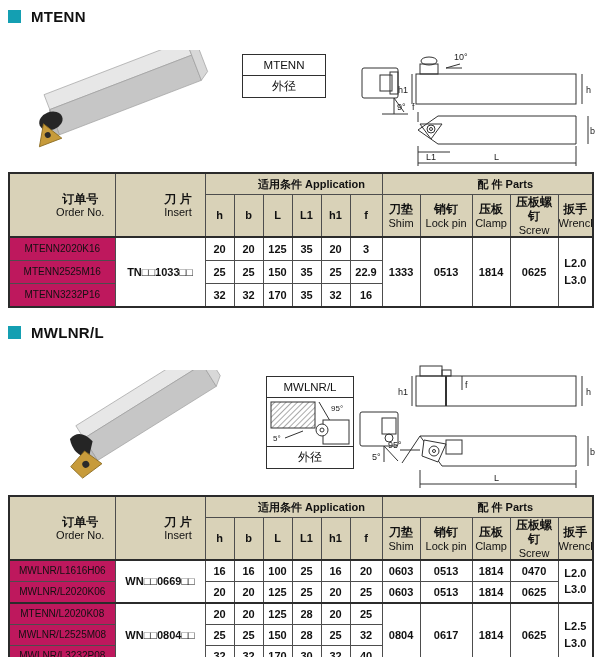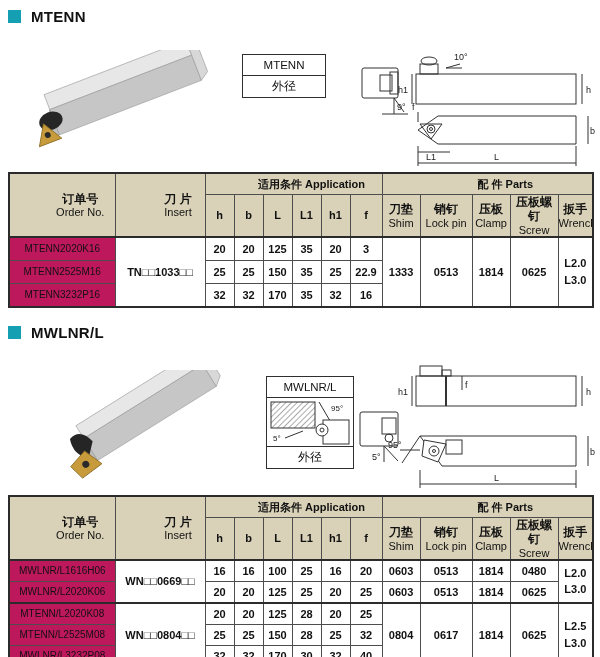--- a/index.html
+++ b/index.html
@@ -348,21 +348,21 @@
         <td class="insert" rowspan="2">WN□□0669□□</td>
         <td class="num">16</td>
         <td class="num">16</td>
         <td class="num">100</td>
         <td class="num">25</td>
         <td class="num">16</td>
         <td class="num">20</td>
         <td class="num">0603</td>
         <td class="num">0513</td>
         <td class="num">1814</td>
-        <td class="num">0480</td>
+        <td class="num">0470</td>
         <td class="wrench" rowspan="2">
           <div>L2.0</div>
             <div>L3.0</div>
           </td>
       </tr>
       <tr>
         <td class="order">MWLNR/L2020K06</td>
         <td class="num">20</td>
         <td class="num">20</td>
         <td class="num">125</td>
@@ -386,21 +386,21 @@
         <td class="num" rowspan="3">0804</td>
         <td class="num" rowspan="3">0617</td>
         <td class="num" rowspan="3">1814</td>
         <td class="num" rowspan="3">0625</td>
         <td class="wrench" rowspan="3">
           <div>L2.5</div>
             <div>L3.0</div>
           </td>
       </tr>
       <tr>
-        <td class="order">MTENN/L2525M08</td>
+        <td class="order">MWLNR/L2525M08</td>
         <td class="num">25</td>
         <td class="num">25</td>
         <td class="num">150</td>
         <td class="num">28</td>
         <td class="num">25</td>
         <td class="num">32</td>
       </tr>
       <tr>
         <td class="order">MWLNR/L3232P08</td>
         <td class="num">32</td>

